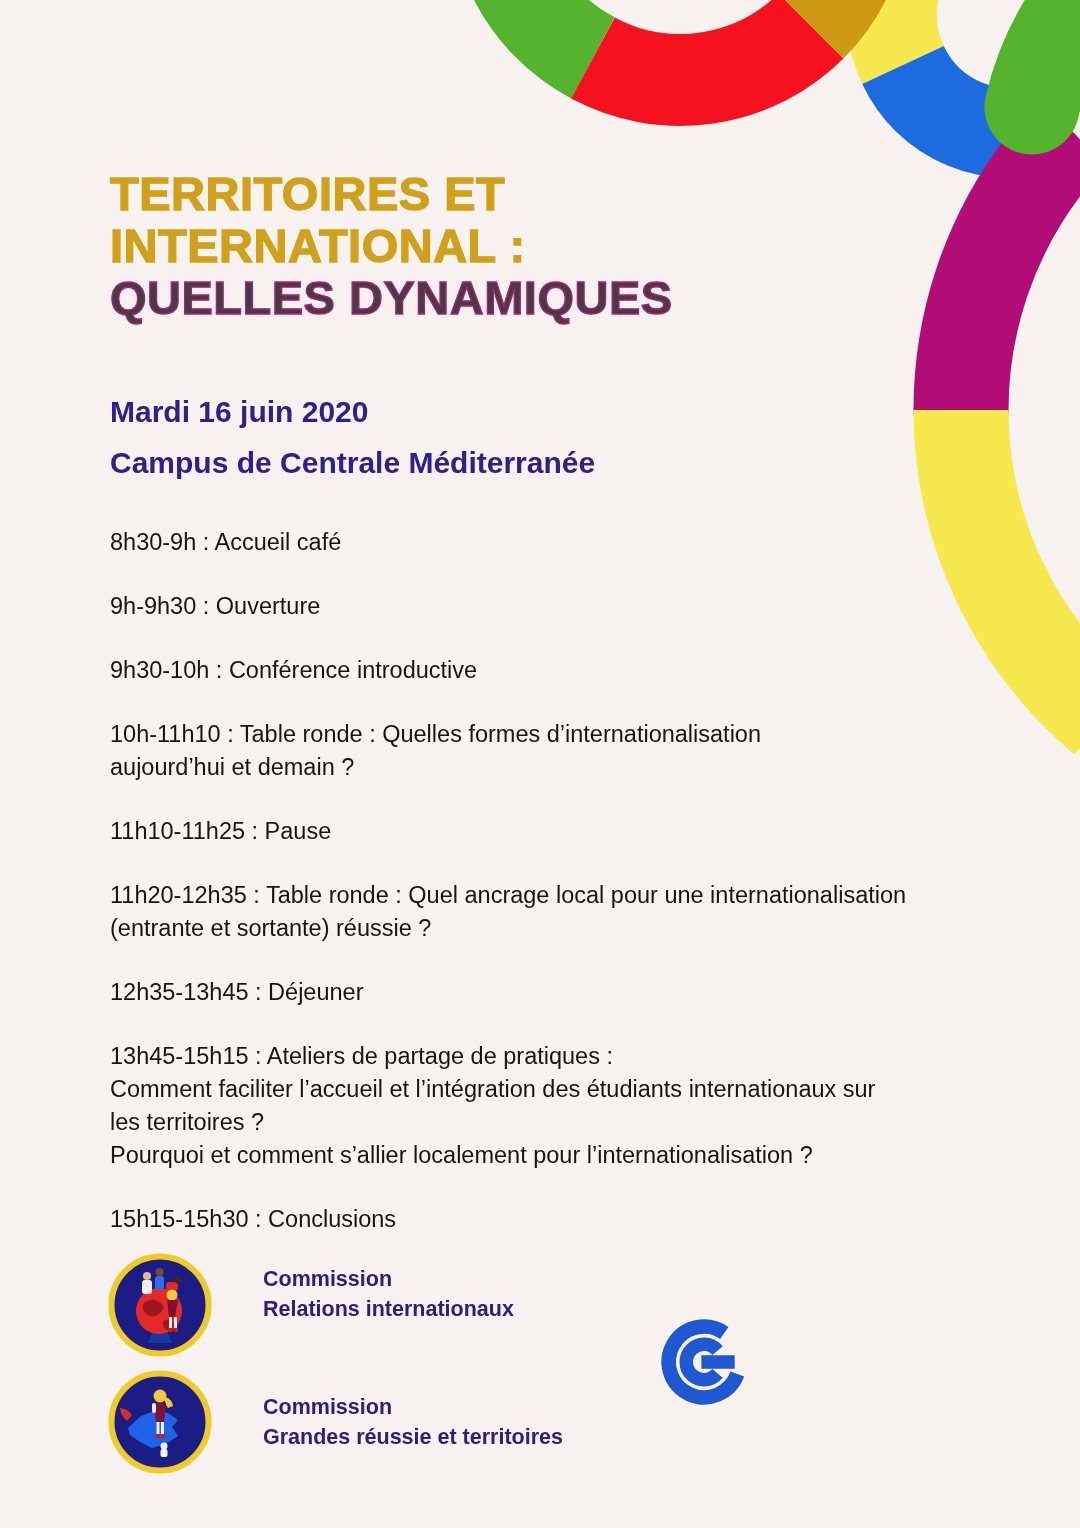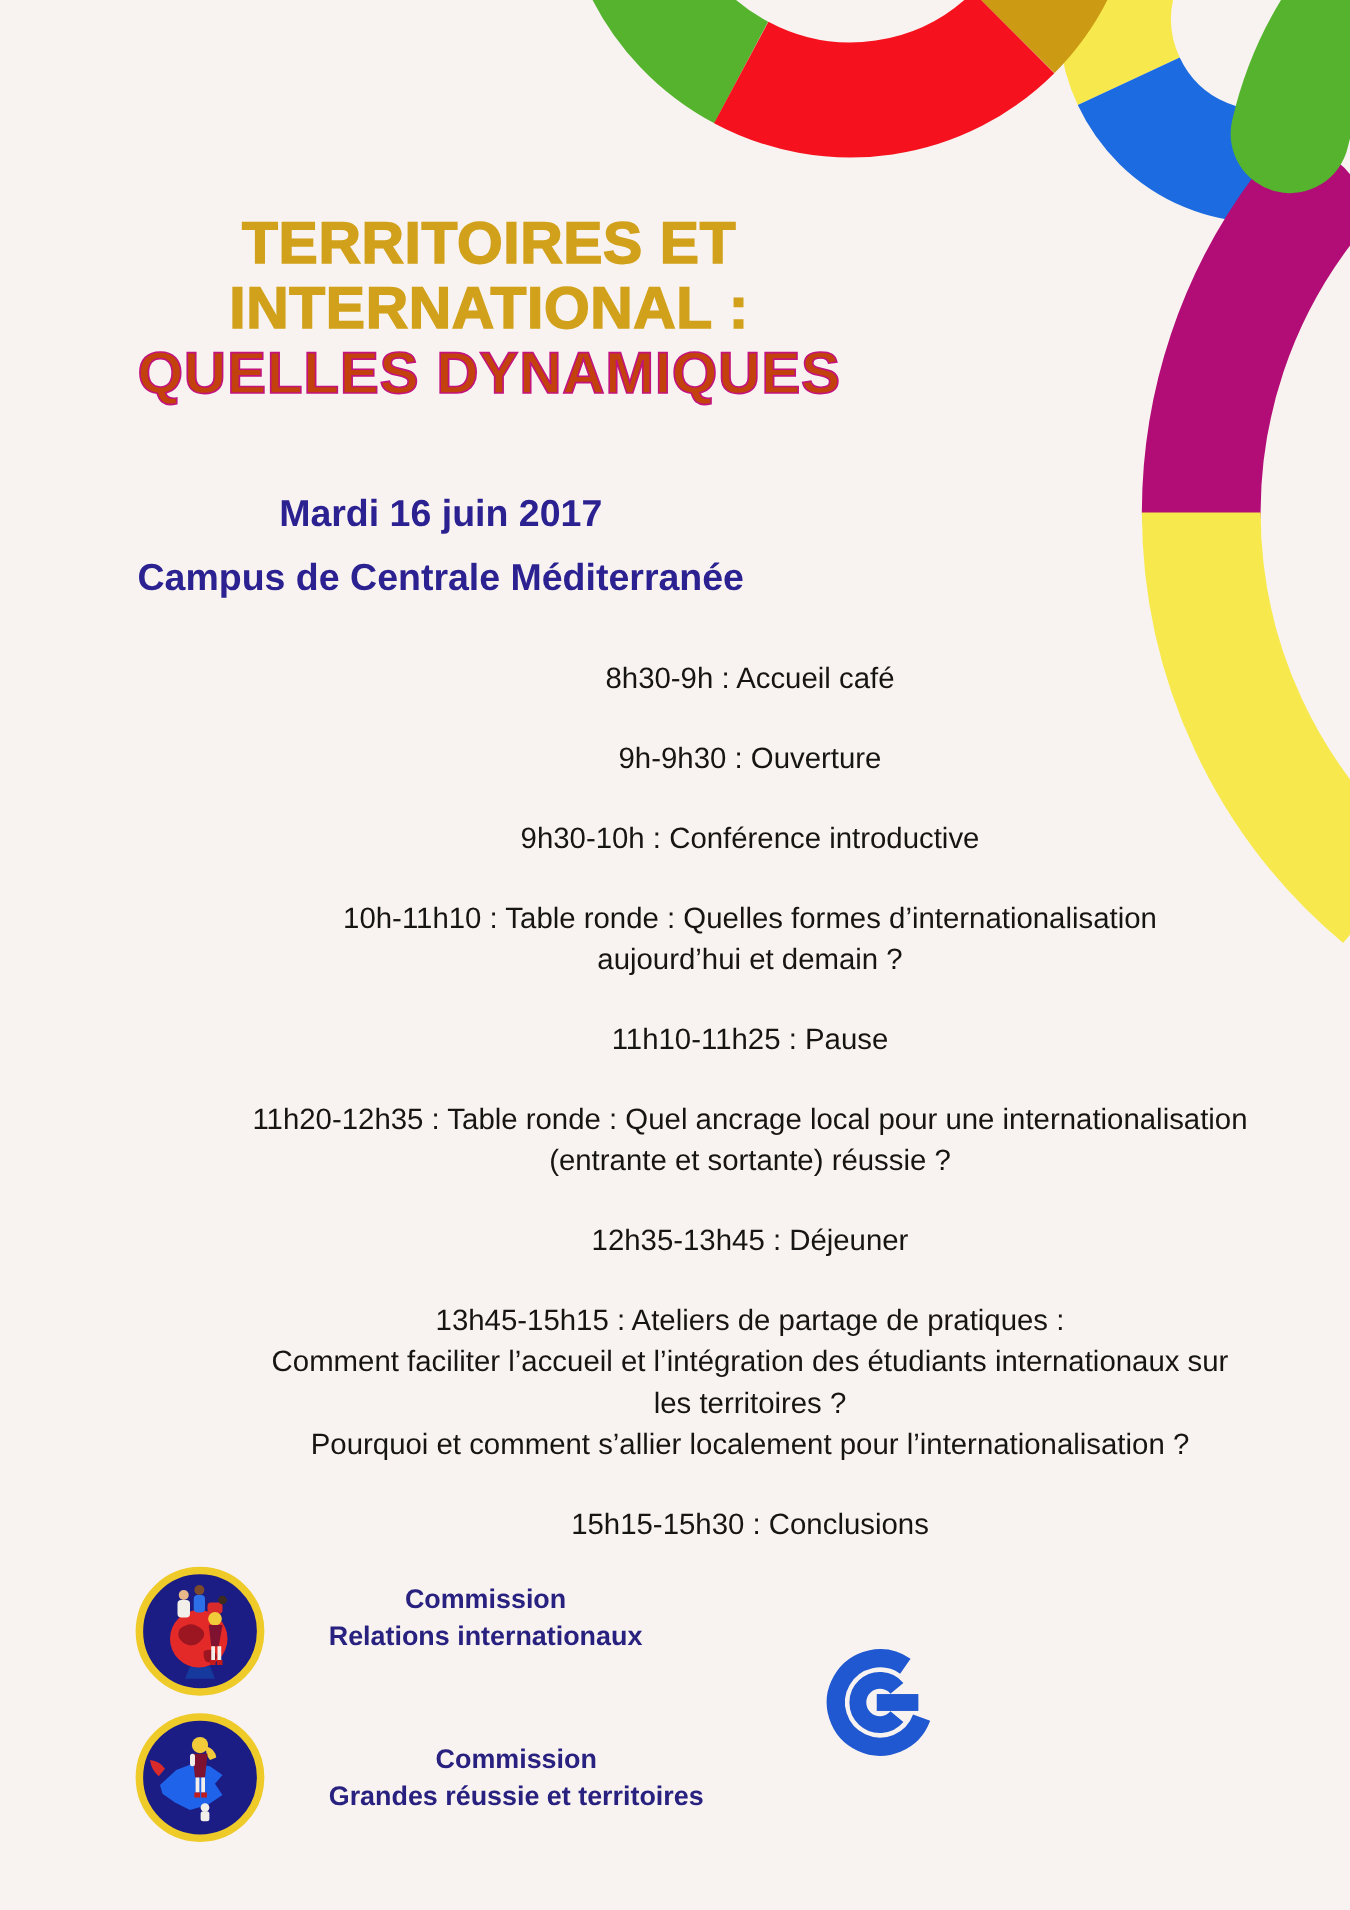--- a/index.html
+++ b/index.html
@@ -5,38 +5,37 @@
   html, body { margin: 0; padding: 0; background: #e9e4e1; }
   * { box-sizing: border-box; }
   .poster {
     position: relative;
     width: 1080px;
     height: 1528px;
     margin: 0 auto;
     background: #F8F3F0;
     overflow: hidden;
     font-family: "Liberation Sans", sans-serif;
-    text-align: center;
   }
   .deco {
     position: absolute;
     left: 0; top: 0;
     width: 1080px; height: 1528px;
     pointer-events: none;
   }
   .title-block {
     position: absolute;
     left: 110px; top: 168px;
     line-height: 52px;
     font-size: 47px;
     font-weight: bold;
     letter-spacing: 0.5px;
   }
   .title-gold   { color: #D2A11B; -webkit-text-stroke: 1.3px #D2A11B; }
-  .title-magenta{ color: #c2410c; -webkit-text-stroke: 1.3px #C3137E; }
+  .title-magenta{ color: #404040; -webkit-text-stroke: 1.3px #C3137E; }
   .when-block {
     position: absolute;
     left: 110px; top: 396px;
     color: #2B2191;
     font-size: 30px;
     font-weight: bold;
     line-height: 31px;
   }
   .when-block .loc { margin-top: 20px; }
   .schedule-block {
@@ -107,21 +106,21 @@
     <path d="M 811,26 A 185,185 0 0 0 854,-42" fill="none" stroke-width="92" stroke="#CC9B13"></path>
   </svg>
 
   <div class="title-block">
     <div class="title-gold">TERRITOIRES ET</div>
     <div class="title-gold">INTERNATIONAL :</div>
     <div class="title-magenta">QUELLES DYNAMIQUES</div>
   </div>
 
   <div class="when-block">
-    <div class="date">Mardi 16 juin 2017</div>
+    <div class="date">Mardi 16 juin 2020</div>
     <div class="loc">Campus de Centrale Méditerranée</div>
   </div>
 
   <div class="schedule-block">
       <p class="sched">8h30-9h : Accueil café</p>
       <p class="sched">9h-9h30 : Ouverture</p>
       <p class="sched">9h30-10h : Conférence introductive</p>
       <p class="sched">10h-11h10 : Table ronde : Quelles formes d’internationalisation
 aujourd’hui et demain ?</p>
       <p class="sched">11h10-11h25 : Pause</p>

